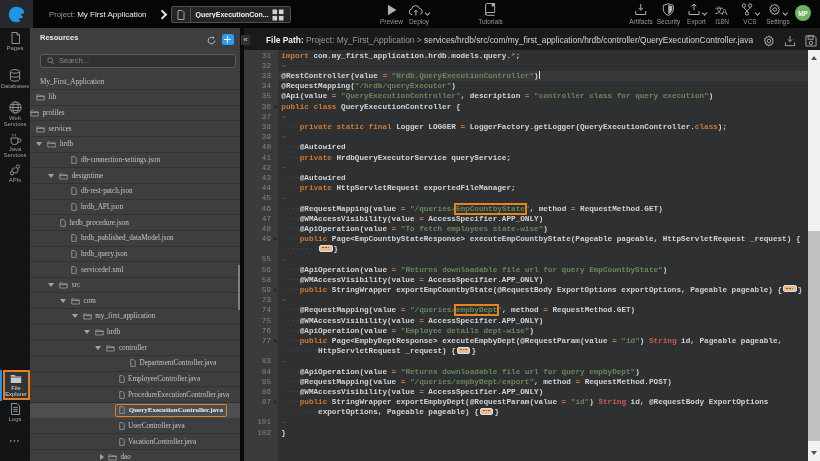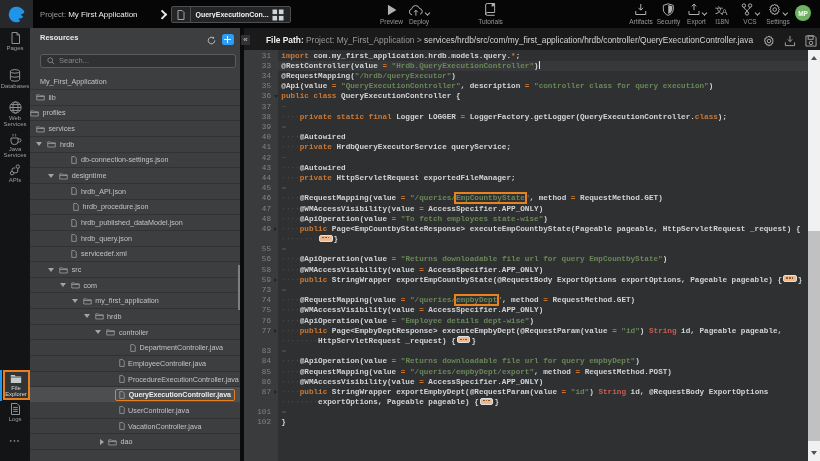--- a/index.html
+++ b/index.html
@@ -2,21 +2,21 @@
 <html><head><meta charset="utf-8">
 <style>
 * { margin:0; padding:0; box-sizing:border-box; }
 html,body { width:820px; height:461px; overflow:hidden; background:#060607;
   font-family:"Liberation Sans", sans-serif; }
 
 
 #topbar { position:absolute; left:0; top:0; width:820px; height:28px; background:#060607; }
 #logo { position:absolute; left:0; top:0; width:33px; height:28px; background:#27282b;
   display:flex; align-items:center; justify-content:center; }
-#ptitle { position:absolute; left:40px; top:9.5px; font-size:7.7px; color:#9a9da0; }
+#ptitle { position:absolute; left:49px; top:9.5px; font-size:7.7px; color:#9a9da0; }
 #ptitle b { color:#eceeef; font-weight:400; font-size:8px; }
 #chev { position:absolute; left:158.5px; top:10.5px; width:6.5px; height:6.5px;
   border-top:2px solid #e4e6e7; border-right:2px solid #e4e6e7; transform:rotate(45deg); }
 #tab { position:absolute; left:170.5px; top:6px; width:120px; height:17px; background:#242527;
   border:1px solid #4e4f51; border-radius:2px; display:flex; align-items:center; }
 #tab .fic { width:19px; display:flex; justify-content:center; border-right:1px solid #4e4f51; height:100%; align-items:center; }
 #tab .tnm { color:#f2f3f4; font-weight:700; font-size:7px; padding-left:5px; width:80px;
   white-space:nowrap; overflow:hidden; }
 #tab .grd { margin-left:1px; display:flex; }
 .tbtn { position:absolute; top:3px; transform:translateX(-50%); text-align:center; }
@@ -48,21 +48,21 @@
 #refr svg { display:block; }
 #plus { position:absolute; left:191.5px; top:6px; width:12px; height:11px; background:#2e9cf2;
   border-radius:2.5px; color:#fff; display:flex; align-items:center; justify-content:center; }
 #plus:before { content:""; position:absolute; width:7px; height:1.6px; background:#fff; }
 #plus:after { content:""; position:absolute; width:1.6px; height:7px; background:#fff; }
 #search { position:absolute; left:10px; top:26px; width:196px; height:13.5px; border:1px solid #5a5c5e;
   border-radius:3px; background:#303133; color:#85898c; font-size:7.5px; display:flex; align-items:center; padding-left:6px; }
 #search span { margin-left:4px; }
 #tree { position:absolute; left:0; top:46.3px; width:210px; }
 .trow { height:15.66px; display:flex; align-items:center; border-bottom:1px solid rgba(0,0,0,.18);
-  white-space:nowrap; overflow:hidden; }
+  white-space:nowrap; overflow:hidden;font-family:Liberation Serif, serif; }
 .selrow { background:#4d4e50; }
 .tlab { font-size:7.2px; color:#c2c4c5; margin-left:3.5px; }
 .tlab.sel { color:#eceeef; font-weight:700; font-size:7px; }
 .tico { flex:none; }
 .tarr { flex:none; width:0; height:0; border-left:3.2px solid transparent; border-right:3.2px solid transparent;
   border-top:4px solid #a0a4a7; margin-right:5.1px; }
 .tarrR { flex:none; width:0; height:0; border-top:3.2px solid transparent; border-bottom:3.2px solid transparent;
   border-left:4px solid #a0a4a7; margin-right:4.4px; }
 .selbox { display:flex; align-items:center; border:1.5px solid #e87f1f; border-radius:2px;
   padding:1.2px 3px 1.2px 3px; }
@@ -351,23 +351,29 @@
         <svg class="tico" viewBox="0 0 12 10" width="9" height="8">
           <path d="M1 2.2 h3.6 l1 1.2 H11 V9 H1 Z" fill="none" stroke="#a3a7aa" stroke-width="1"></path>
           <path d="M1 4.4 H11" stroke="#a3a7aa" stroke-width="1"></path>
         </svg>
         <span class="tlab">designtime</span>
       </div>
 <div class="trow" style="padding-left:41.4px">
         <svg class="tico" viewBox="0 0 8 10" width="6" height="8">
           <path d="M1 .5 h4 l2 2 V9.5 H1 Z" fill="none" stroke="#a3a7aa" stroke-width="1"></path>
         </svg>
+        <span class="tlab">db-rest-patch.json</span>
+      </div>
+<div class="trow" style="padding-left:41.4px">
+        <svg class="tico" viewBox="0 0 8 10" width="6" height="8">
+          <path d="M1 .5 h4 l2 2 V9.5 H1 Z" fill="none" stroke="#a3a7aa" stroke-width="1"></path>
+        </svg>
         <span class="tlab">hrdb_API.json</span>
       </div>
-<div class="trow" style="padding-left:43px">
+<div class="trow" style="padding-left:30px">
         <svg class="tico" viewBox="0 0 8 10" width="6" height="8">
           <path d="M1 .5 h4 l2 2 V9.5 H1 Z" fill="none" stroke="#a3a7aa" stroke-width="1"></path>
         </svg>
         <span class="tlab">hrdb_procedure.json</span>
       </div>
 <div class="trow" style="padding-left:41.4px">
         <svg class="tico" viewBox="0 0 8 10" width="6" height="8">
           <path d="M1 .5 h4 l2 2 V9.5 H1 Z" fill="none" stroke="#a3a7aa" stroke-width="1"></path>
         </svg>
         <span class="tlab">hrdb_published_dataModel.json</span>
@@ -473,20 +479,21 @@
     </div>
   <div id="tscroll"></div>
 </div>
 <div id="gap"></div>
 
 <div id="editor">
   <div id="codewrap">
     <div id="gutbg"></div>
     <div id="coderows">
         <div class="crow"><span class="gut">31</span><span class="ct"><b style="color:#cc7832">import</b><b> com.my_first_application.hrdb.models.query.</b><b style="color:#cc7832">*</b><b>;</b></span></div>
+<div class="crow"><span class="gut">32</span><span class="ct"><span class="bdash"></span></span></div>
 <div class="crow act"><span class="gut">33</span><span class="ct"><b>@RestController(value </b><b style="color:#cc7832">=</b><b> </b><b style="color:#6a8759">"Hrdb.QueryExecutionController"</b><b>)</b><span class="cursor"></span></span></div>
 <div class="crow"><span class="gut">34</span><span class="ct"><b>@RequestMapping(</b><b style="color:#6a8759">"/hrdb/queryExecutor"</b><b>)</b></span></div>
 <div class="crow"><span class="gut">35</span><span class="ct"><b>@Api(value </b><b style="color:#cc7832">=</b><b> </b><b style="color:#6a8759">"QueryExecutionController"</b><b>, description </b><b style="color:#cc7832">=</b><b> </b><b style="color:#6a8759">"controller class for query execution"</b><b>)</b></span></div>
 <div class="crow"><span class="gut">36<span class="fold fd"></span></span><span class="ct"><b style="color:#cc7832">public class</b><b> QueryExecutionController {</b></span></div>
 <div class="crow"><span class="gut">37</span><span class="ct"><span class="bdash"></span></span></div>
 <div class="crow"><span class="gut">38</span><span class="ct"><span style="color:#4a4d4f">····</span><b style="color:#cc7832">private static final</b><b> Logger LOGGER </b><b style="color:#cc7832">=</b><b> LoggerFactory.getLogger(QueryExecutionController.</b><b style="color:#cc7832">class</b><b>);</b></span></div>
 <div class="crow"><span class="gut">39</span><span class="ct"><span class="bdash"></span></span></div>
 <div class="crow"><span class="gut">40</span><span class="ct"><span style="color:#4a4d4f">····</span><b>@Autowired</b></span></div>
 <div class="crow"><span class="gut">41</span><span class="ct"><span style="color:#4a4d4f">····</span><b style="color:#cc7832">private</b><b> HrdbQueryExecutorService queryService;</b></span></div>
 <div class="crow"><span class="gut">42</span><span class="ct"><span class="bdash"></span></span></div>

